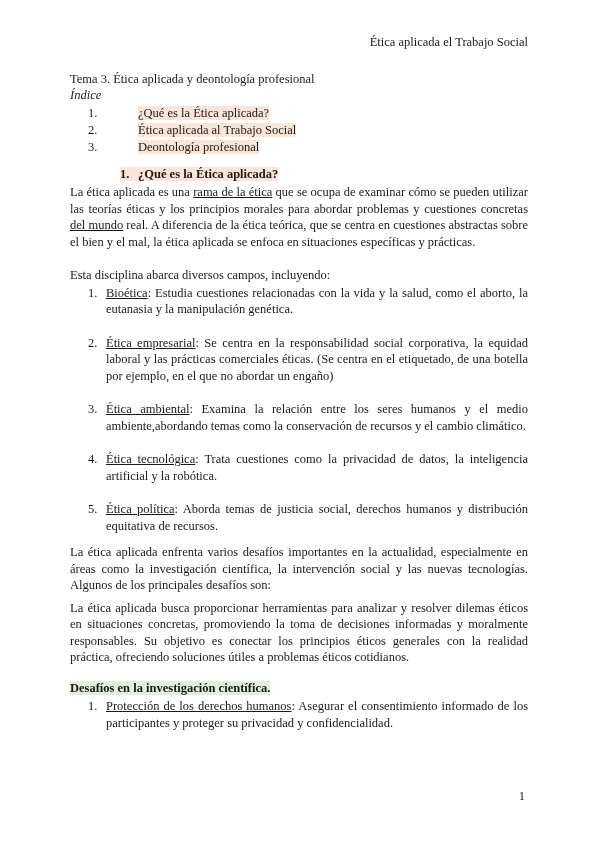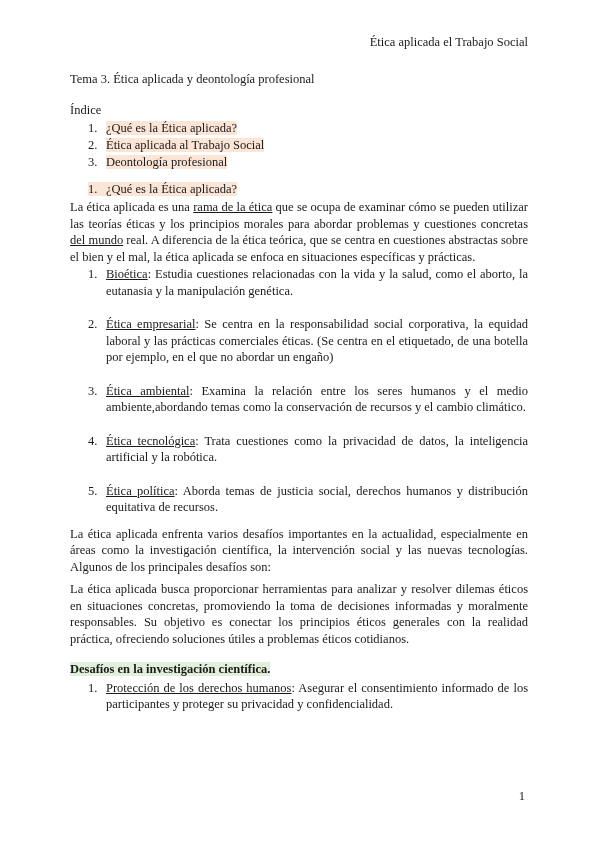--- a/index.html
+++ b/index.html
@@ -13,28 +13,28 @@
     position: relative;
     width: 600px; height: 848px;
     box-sizing: border-box;
     padding: 34px 72px 0 70px;
     overflow: hidden;
     font-size: 12.5px;
     line-height: 16.5px;
   }
   .header-line { text-align: right; }
   .doc-title { text-align: left; margin-top: 20px; }
-  .indice-label { margin-top: 15px; }
+  .indice-label { font-style: italic; }
   .idx-list { margin-top: 1px; }
   .idx-item { position: relative; padding-left: 36px; line-height: 17px; }
   .idx-item .num { position: absolute; left: 18px; top: 0; }
-  .hl-o { background: #FBE5D6; }
+  .hl-o { background: #FBE5D6; margin-left: 32px; }
   .hl-g { background: #E2EFDA; text-align: right; }
   .u { text-decoration: underline; }
-  .sec-heading { margin-top: 10px; padding-left: 18px; font-weight: normal; }
+  .sec-heading { margin-top: 10px; padding-left: 18px; font-weight: bold; }
   .sec-heading .numcell { display: inline-block; width: 18px; }
   .para { text-align: justify; }
   .p1 { margin-top: 2px; }
   .fields-intro { margin-top: 17px; }
   .fields { margin-top: 1px; }
   .li { position: relative; padding-left: 36px; text-align: justify; }
   .li .num { position: absolute; left: 18px; top: 0; }
   .li.sp { margin-bottom: 17px; }
   .p2 { margin-top: 6px; }
   .p3 { margin-top: 10px; }
@@ -72,20 +72,21 @@
       <span class="hl-o">Deontología profesional</span>
     </div>
   </div>
 
   <div class="sec-heading">
     <span class="hl-o"><span class="numcell">1.</span><span>¿Qué es la Ética aplicada?</span></span>
   </div>
 
   <div class="para p1"><span>La ética aplicada es una </span><span class="u">rama de la ética</span><span> que se ocupa de examinar cómo se pueden utilizar las teorías éticas y los principios morales para abordar problemas y cuestiones concretas </span><span class="u">del mundo</span><span> real. A diferencia de la ética teórica,  que se centra en cuestiones abstractas sobre el bien y el mal, la ética aplicada se enfoca en situaciones específicas y prácticas.</span></div>
 
+  <div class="fields-intro">Esta disciplina abarca diversos campos, incluyendo:</div>
 
   <div class="fields">
     <div class="li sp">
       <span class="num">1.</span>
       <span class="u">Bioética</span><span>: Estudia cuestiones relacionadas con la vida y la salud, como el aborto, la eutanasia y la manipulación genética.</span>
     </div>
     <div class="li sp">
       <span class="num">2.</span>
       <span class="u">Ética empresarial</span><span>: Se centra en la responsabilidad social corporativa, la equidad laboral y las prácticas comerciales éticas. (Se centra en el etiquetado, de una botella por ejemplo, en el que no abordar un engaño)</span>
     </div>

